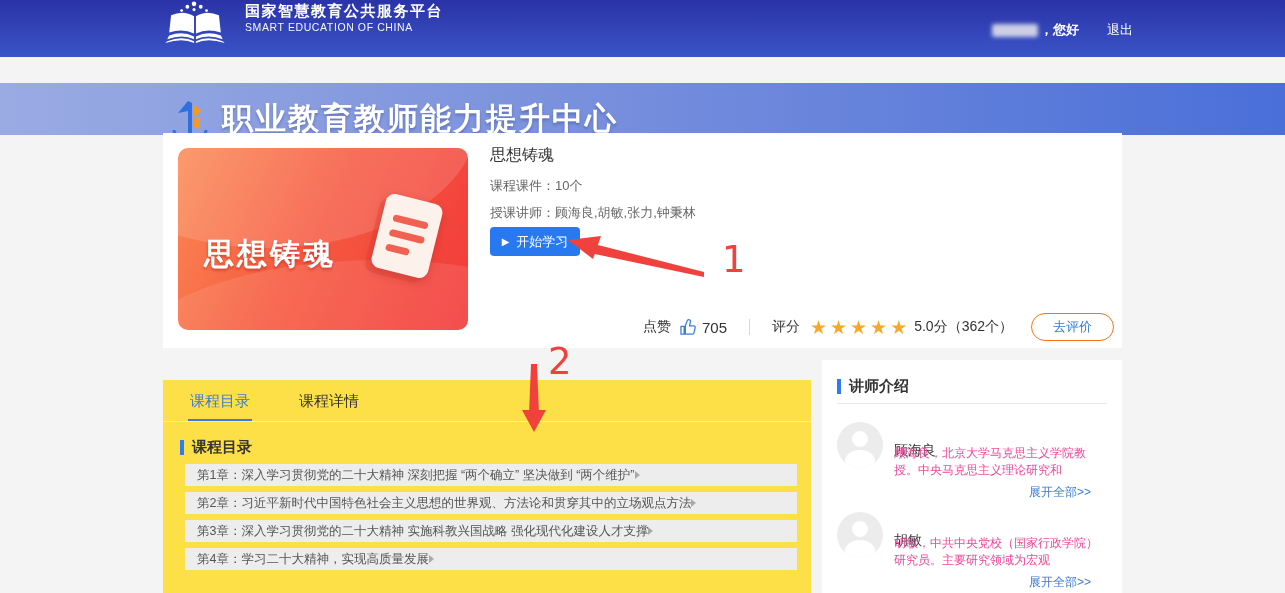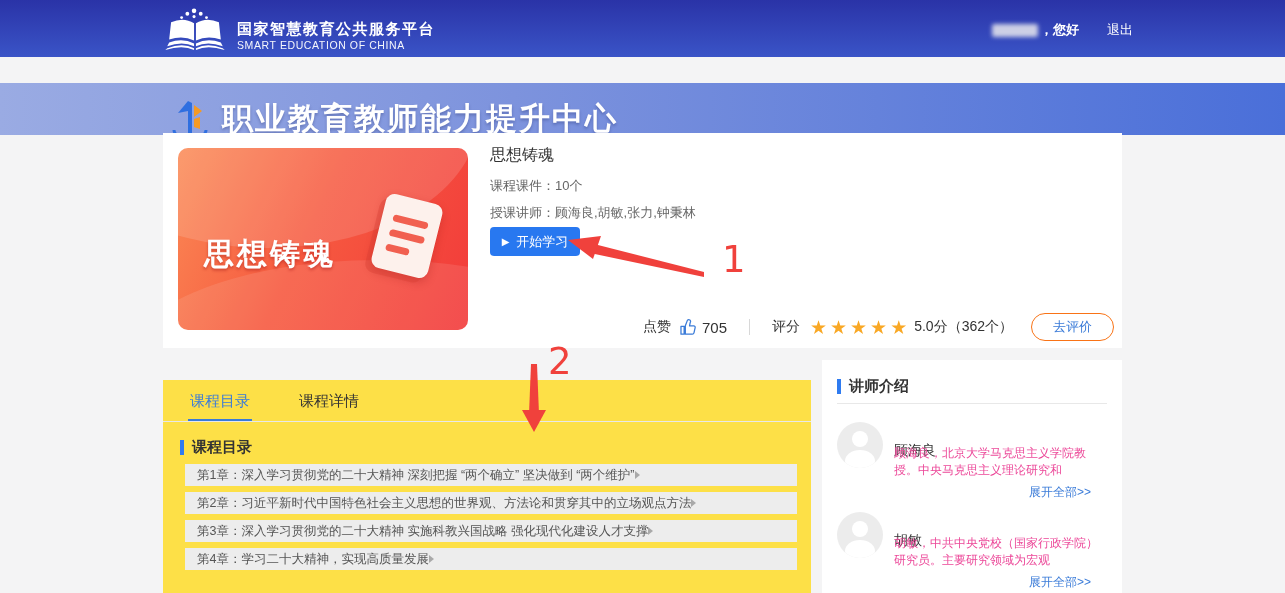--- a/index.html
+++ b/index.html
@@ -5,21 +5,21 @@
   html,body{margin:0;padding:0;}
   .page{
     position:relative;width:1285px;height:593px;overflow:hidden;
     background:#f4f4f5;
     font-family:"Liberation Sans","DejaVu Sans",sans-serif;
     -webkit-font-smoothing:antialiased;
   }
   
   .top-header{position:absolute;top:0;left:0;right:0;height:57px;
     background:linear-gradient(180deg,#2a33a7 0%,#3a54c7 100%);}
-  .logo-area{position:absolute;left:163px;top:8px;display:flex;align-items:flex-end;}
+  .logo-area{position:absolute;left:163px;top:1px;display:flex;align-items:flex-start;gap:8px;}
   .logo-book{width:64px;height:44px;}
   .logo-text{margin-left:10px;color:#fff;}
   .logo-title{font-size:15px;font-weight:bold;letter-spacing:1.5px;line-height:19px;}
   .logo-sub{font-size:10.5px;letter-spacing:.6px;line-height:14px;opacity:.95;}
   .user-area{position:absolute;right:152px;top:21px;display:flex;align-items:center;color:#fff;font-size:13px;}
   .user-blur{display:inline-block;width:46px;height:13px;background:#e8e8ee;border-radius:2px;filter:blur(2px);opacity:.85;}
   .greeting{margin-left:2px;font-weight:bold;}
   .logout{margin-left:28px;cursor:pointer;}
   
   .sub-header{position:absolute;top:59px;left:0;right:0;height:52px;

